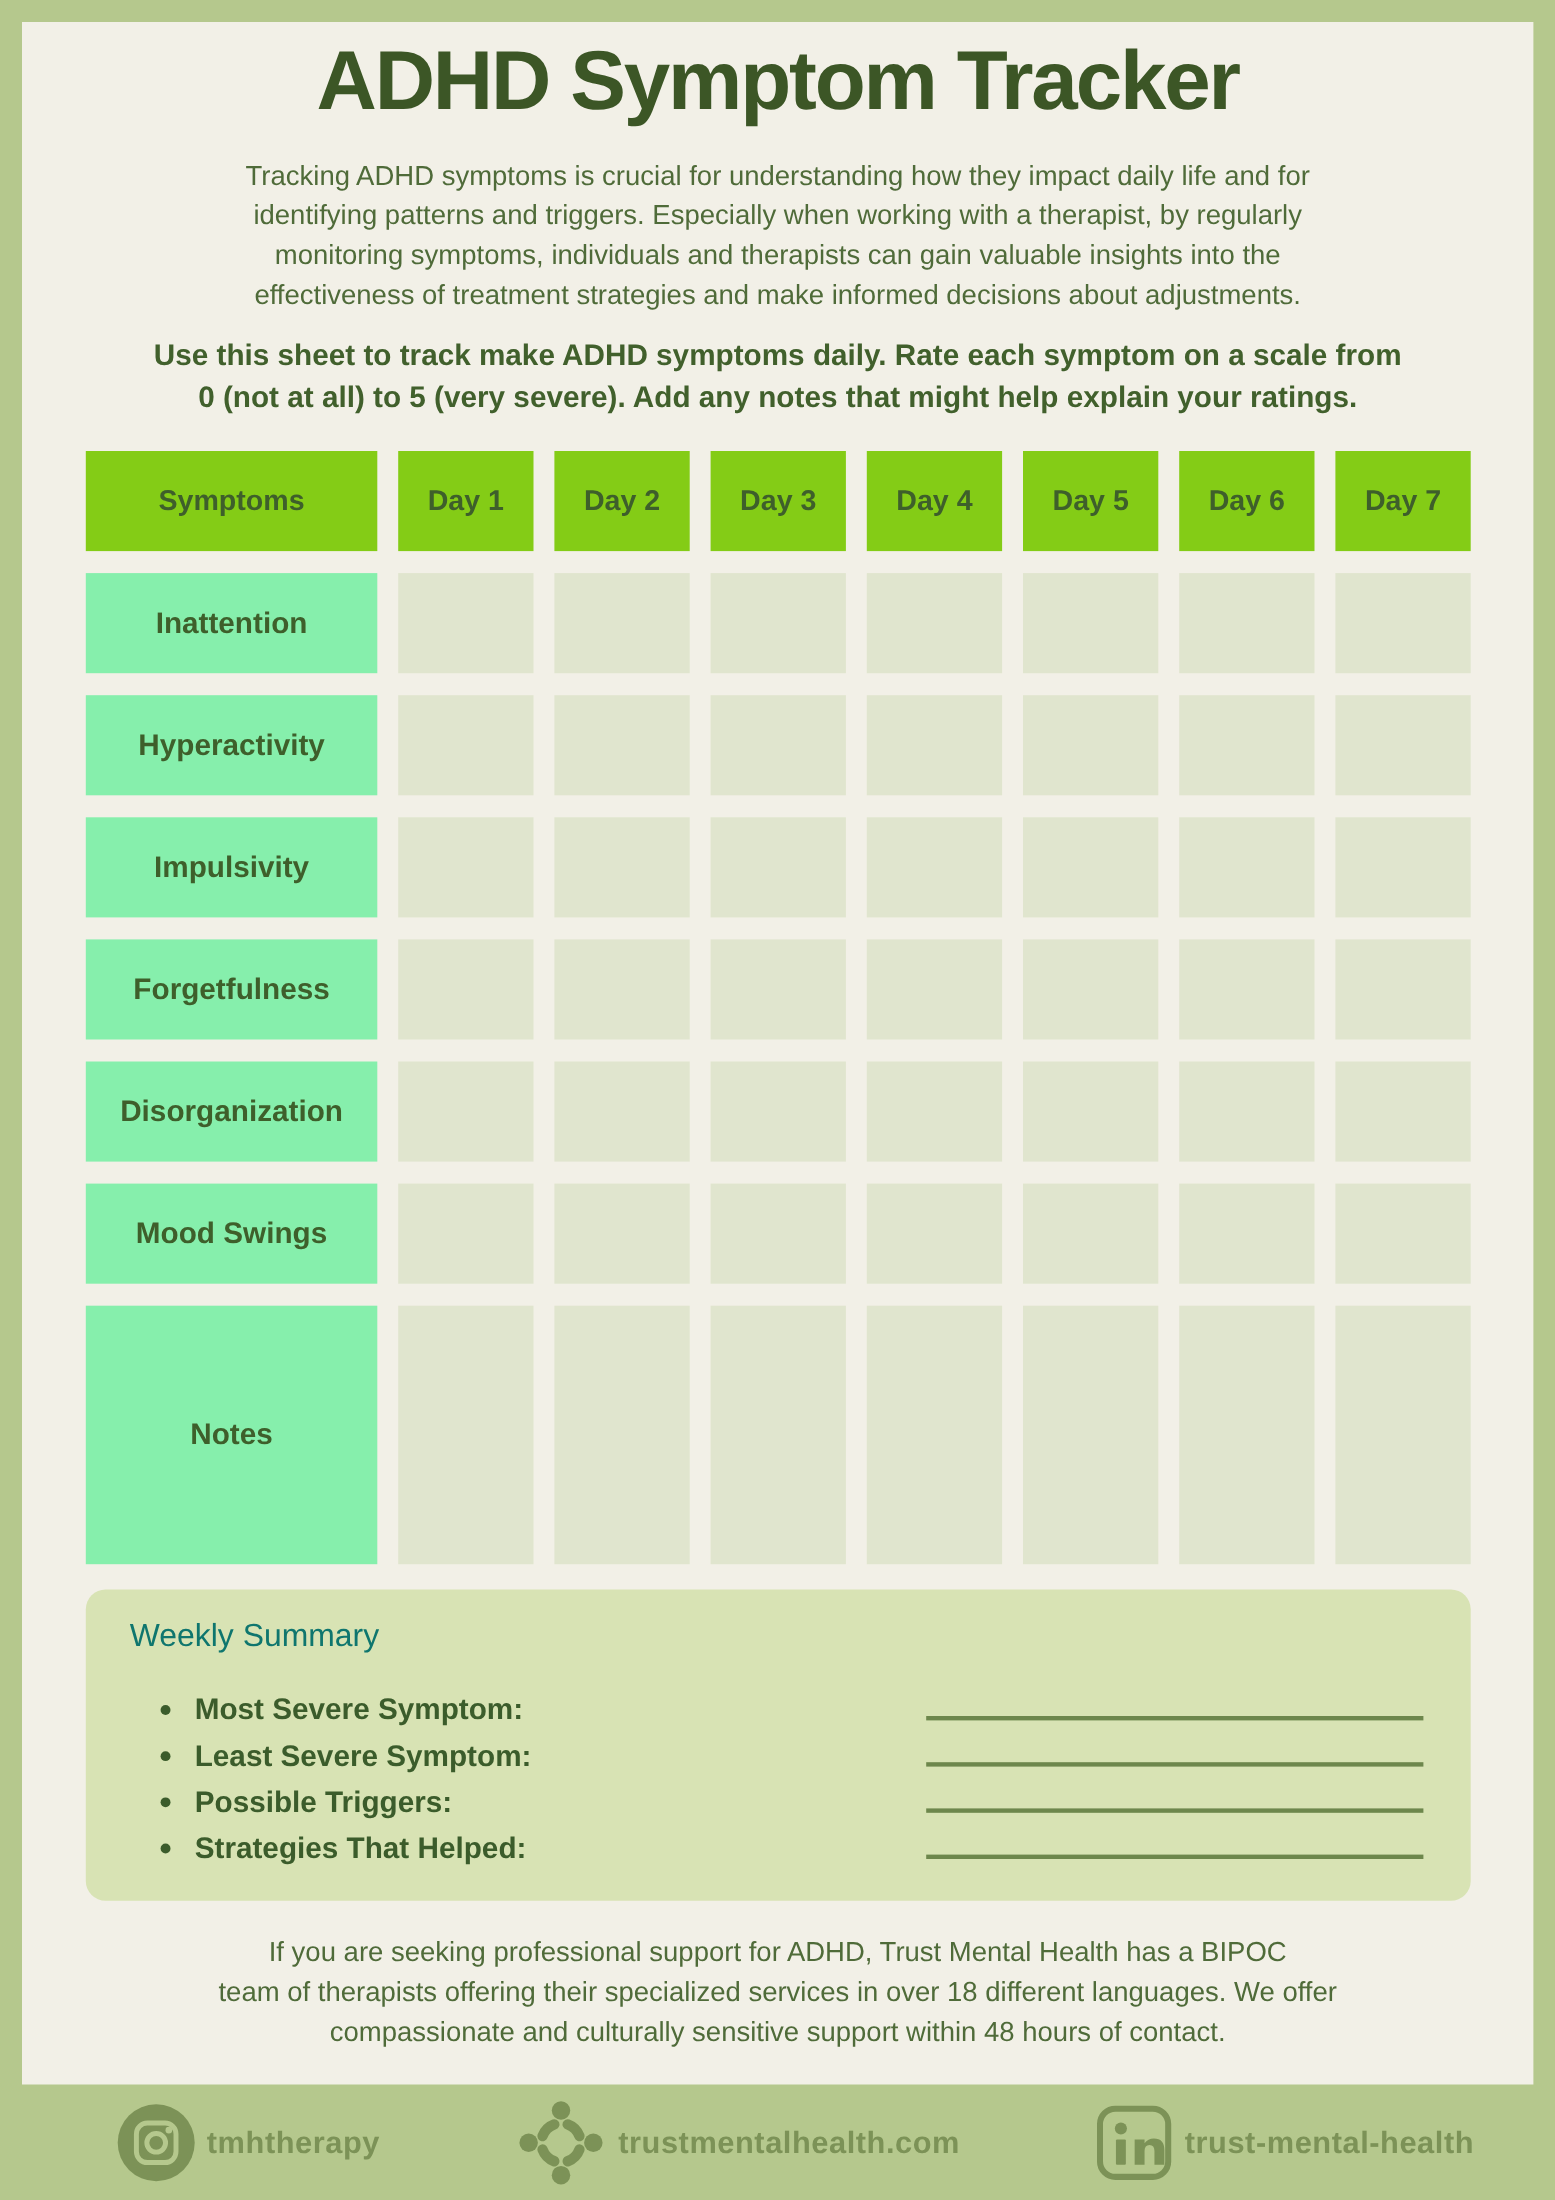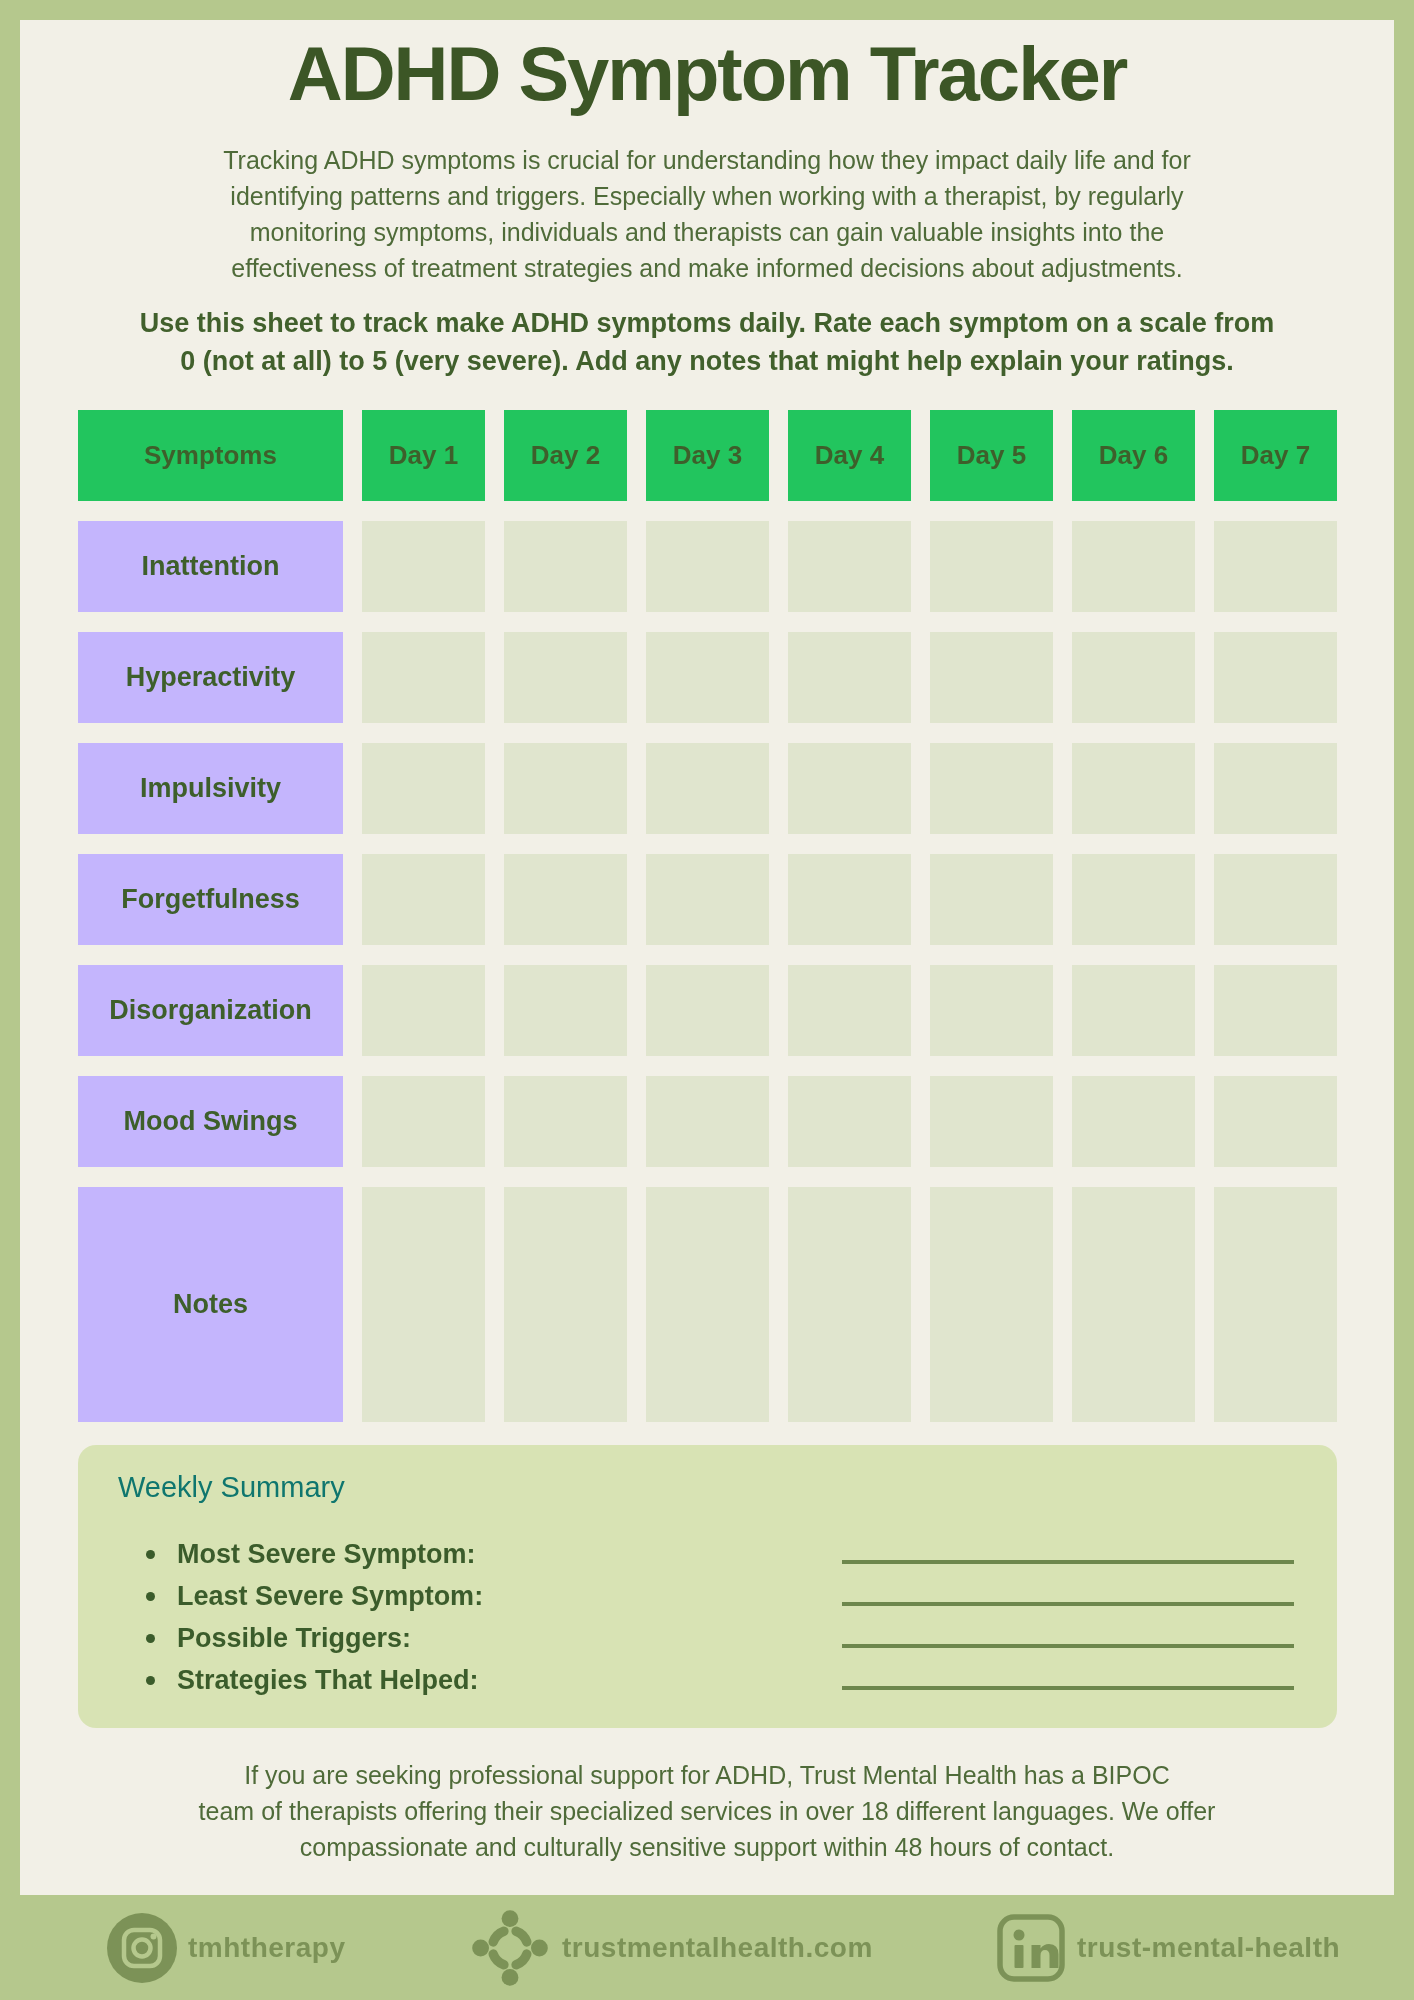--- a/index.html
+++ b/index.html
@@ -39,22 +39,22 @@
     display:grid;
     grid-template-columns:265px repeat(7,123px);
     grid-template-rows:91px repeat(6,91px) 235px;
     gap:20px 19px;
   }
   .cell{
     display:flex;align-items:center;justify-content:center;
     font-weight:700;font-size:26px;color:#3e5f2b;
     text-align:center;
   }
-  .hcell{background:#22c55e;}
-  .lcell{background:#c4b5fd;font-size:27px;}
+  .hcell{background:#84cc16;}
+  .lcell{background:#86efac;font-size:27px;}
   .dcell{background:#e0e5ce;}
   .summary{
     position:absolute;left:78px;top:1445px;
     width:1259px;height:283px;
     background:#d8e3b4;border-radius:18px;
     box-sizing:border-box;
   }
   .summary-title{
     position:absolute;left:40px;top:26px;
     font-size:29px;font-weight:400;color:#0f766e;

